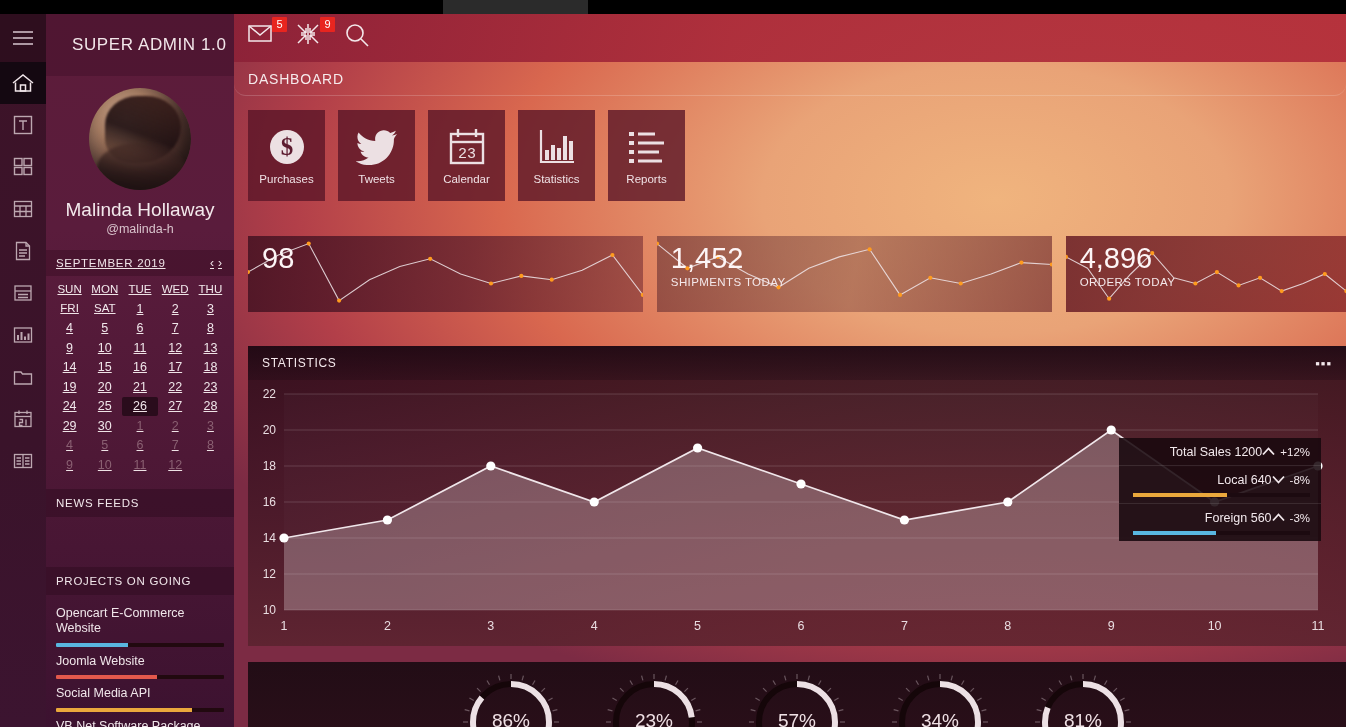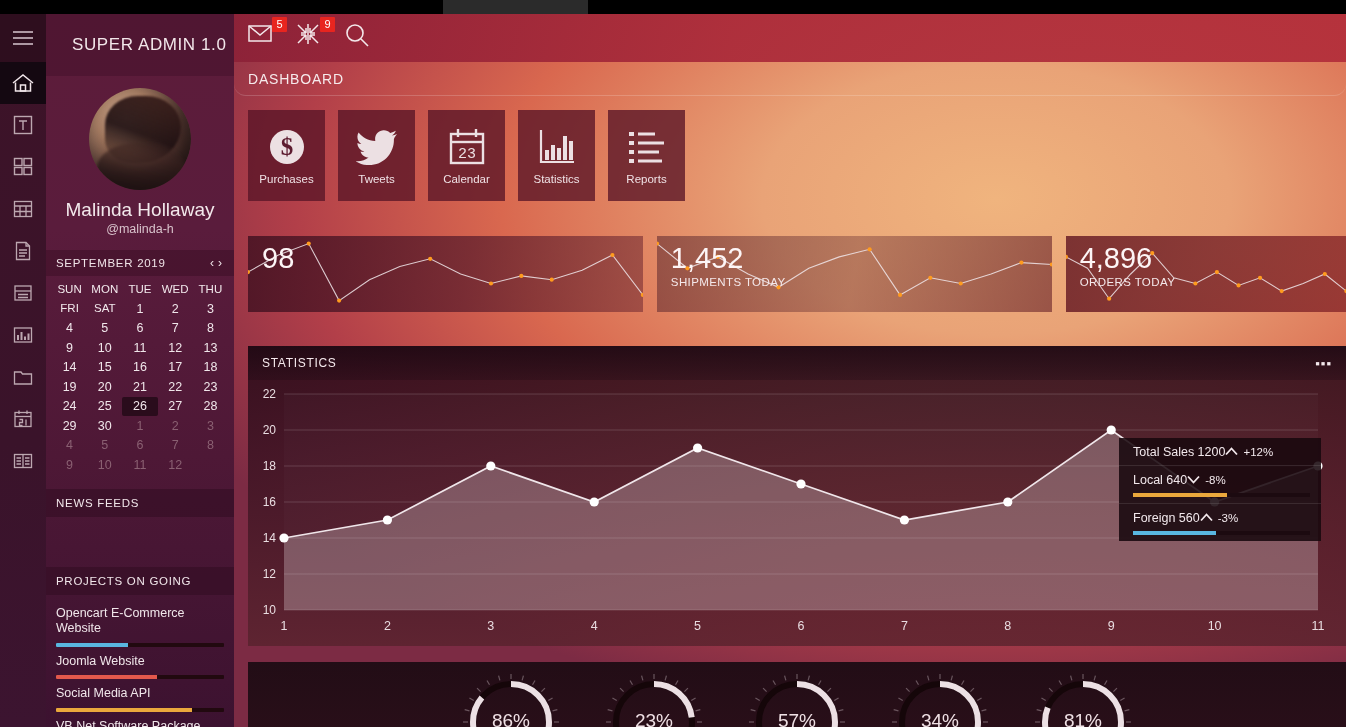--- a/index.html
+++ b/index.html
@@ -86,21 +86,21 @@
   #avatar::after {
     content: ""; position: absolute; left: 8%; bottom: -6%;
     width: 86%; height: 52%; border-radius: 50% 50% 42% 58%;
     background: linear-gradient(15deg, rgba(20,11,13,.95) 0%, rgba(55,32,30,.55) 70%, rgba(0,0,0,0) 100%);
     filter: blur(1.5px);
   }
   #uname { margin-top: 9px; font-size: 19px; color: #f3e9ec; font-weight: 400; }
   #uhandle { margin-top: 1px; font-size: 12.5px; color: #d9c3cc; }
 
   
-  #cal { margin-top: 14px; }
+  #cal { margin-top: 14px; text-decoration: underline; }
   #cal-head {
     height: 26px; display: flex; align-items: center;
     background: rgba(58,14,36,.5);
     padding: 0 10px 0 10px;
   }
   #cal-title { font-size: 11.5px; letter-spacing: .7px; color: #f0e4e8; flex: 1; }
   .cal-nav { font-size: 12px; color: #f0e4e8; padding: 0 2px; cursor: default; }
   #cal-grid {
     display: grid; grid-template-columns: repeat(5, 1fr);
     padding: 4px 6px 0 6px; text-align: center;
@@ -203,21 +203,21 @@
   #chartsvg { position: absolute; inset: 0; }
 
   
   #tooltip {
     position: absolute; left: 871px; top: 58px; width: 202px;
     background: rgba(24,8,14,.88);
     font-size: 12px; color: #f2e8ec;
   }
   .tt-row { padding: 7px 11px 6px 14px; border-bottom: 1px solid rgba(255,255,255,.10); }
   .tt-row:last-child { border-bottom: none; }
-  .tt-line { display: flex; align-items: center; justify-content: flex-start; }
+  .tt-line { display: flex; align-items: center; justify-content: flex-end; }
   .tt-label { font-size: 12.5px; }
   .tt-delta { display: flex; align-items: center; gap: 5px; font-size: 11.5px; }
   .tt-track { margin-top: 6px; height: 4px; background: #1c0a10; }
   .tt-fill { height: 100%; }
 
   
   #gaugepanel {
     position: absolute; left: 14px; top: 648px; right: 0; height: 79px;
     background: linear-gradient(180deg, #220d16 0%, #2a0f19 100%);
     overflow: hidden;

